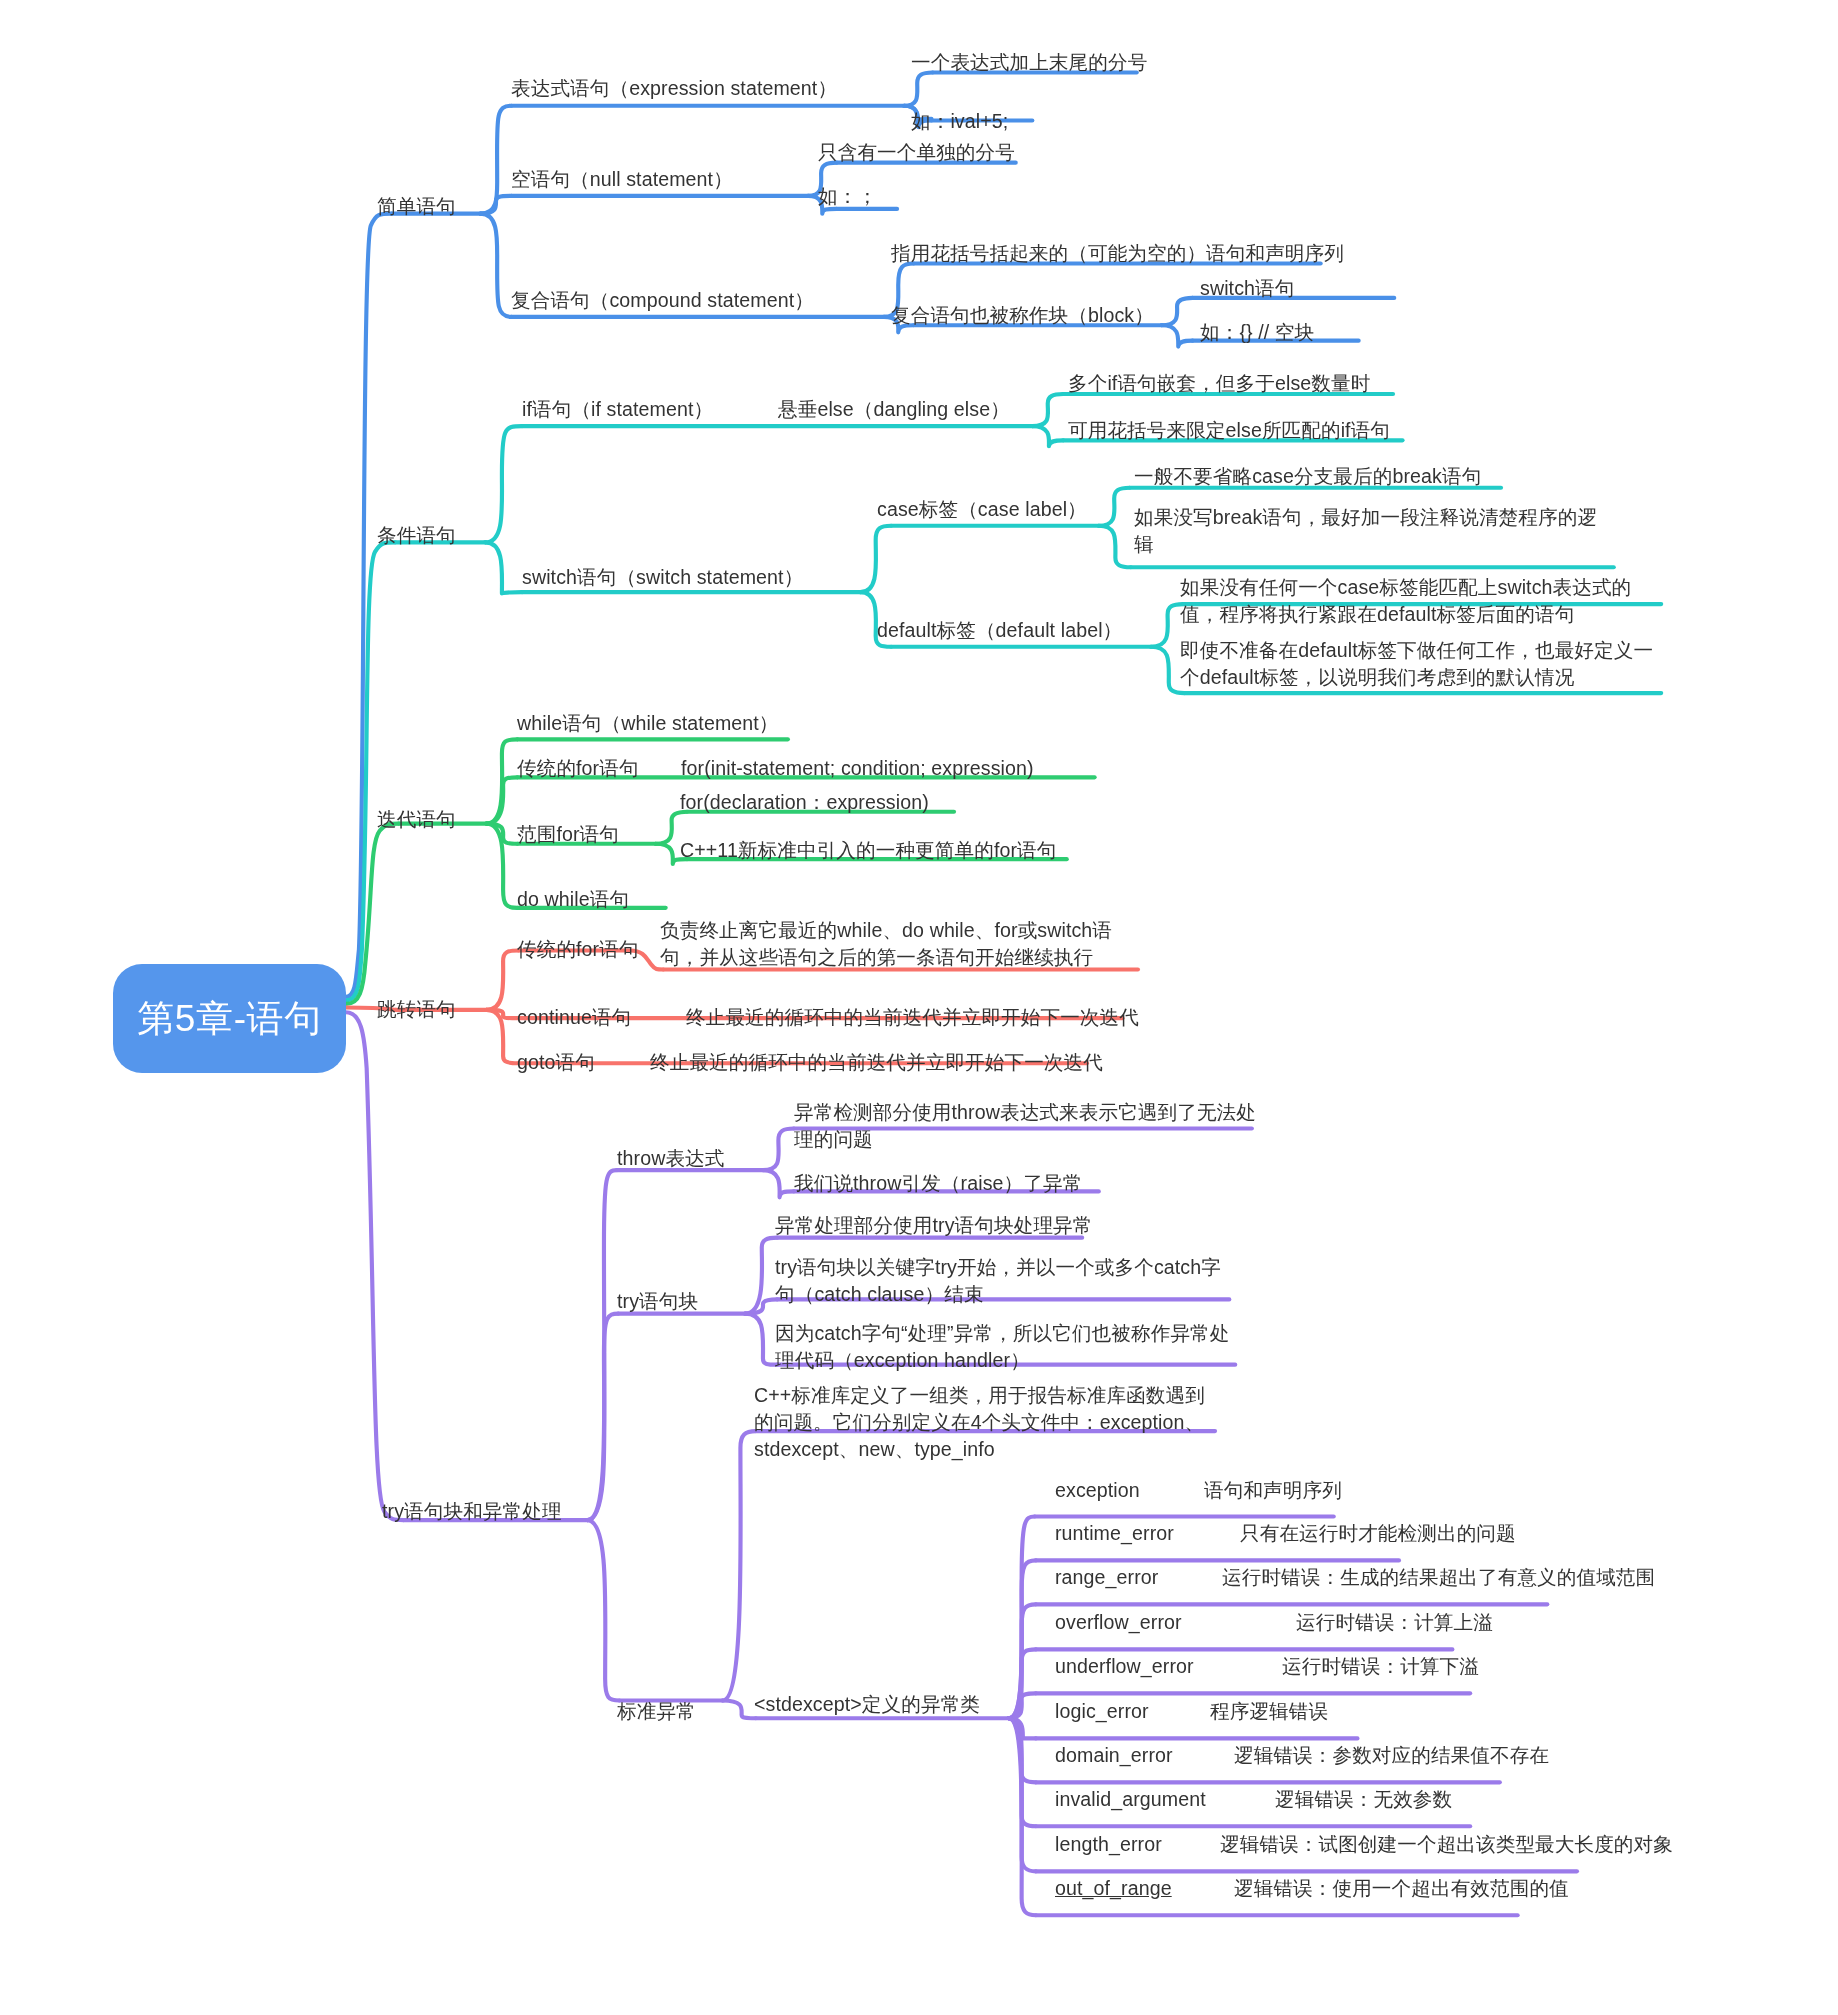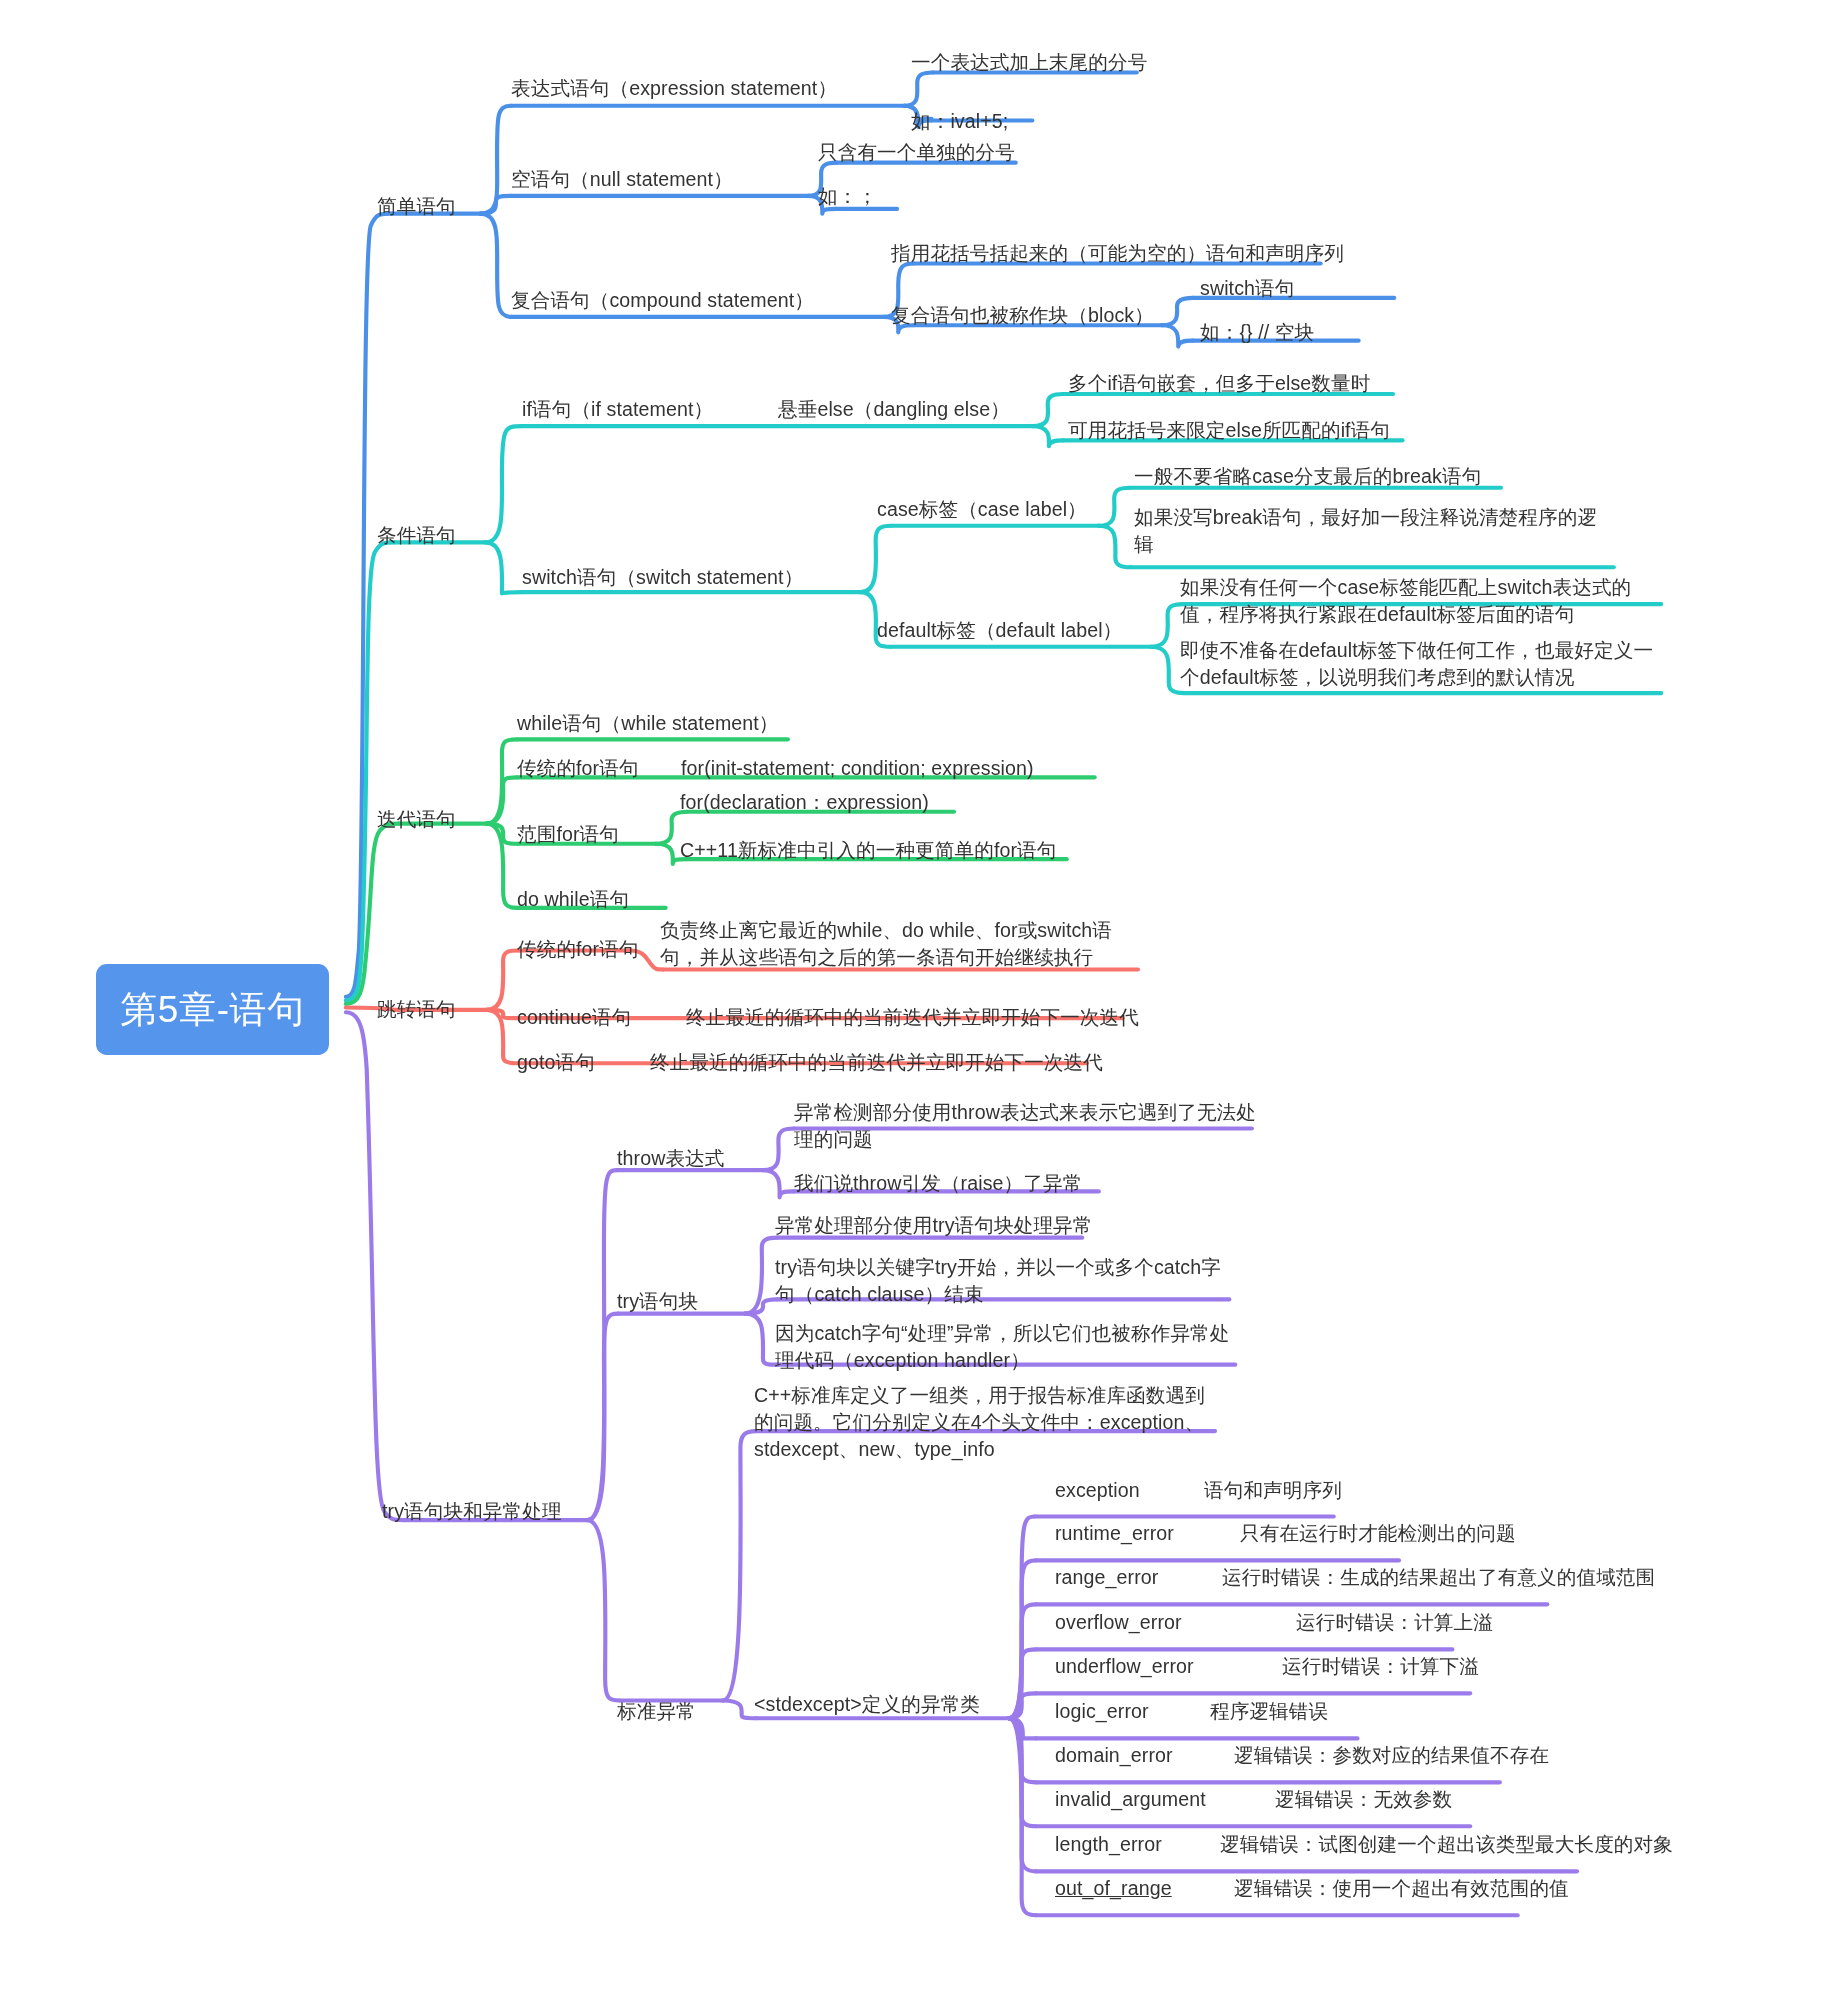--- a/index.html
+++ b/index.html
@@ -184,21 +184,21 @@
       <path d="M1746,3004 L2528,3004" stroke="#9b7bea"></path>
       <path d="M1700,2896 C1726,2896 1722,2980 1722,3060 C1722,3074 1730,3078 1746,3078" stroke="#9b7bea"></path>
       <path d="M1746,3078 L2478,3078" stroke="#9b7bea"></path>
       <path d="M1700,2896 C1726,2896 1722,3010 1722,3130 C1722,3148 1730,3154 1746,3154" stroke="#9b7bea"></path>
       <path d="M1746,3154 L2658,3154" stroke="#9b7bea"></path>
       <path d="M1700,2896 C1726,2896 1722,3040 1722,3200 C1722,3222 1730,3228 1746,3228" stroke="#9b7bea"></path>
       <path d="M1746,3228 L2558,3228" stroke="#9b7bea"></path>
     </g>
   </svg>
 
-  <div id="root-node" style="left:96px; top:964px; width:233px; height:91px;">
+  <div id="root-node" style="left:113px; top:964px; width:233px; height:109px;border-radius:29px;">
     <span>第5章-语句</span>
   </div>
 
   <div class="node" style="left:377px; top:193px;">简单语句</div>
   <div class="node" style="left:511px; top:75px;">表达式语句（expression statement）</div>
   <div class="node" style="left:911px; top:49px;">一个表达式加上末尾的分号</div>
   <div class="node" style="left:911px; top:108px;">如：ival+5;</div>
   <div class="node" style="left:511px; top:166px;">空语句（null statement）</div>
   <div class="node" style="left:818px; top:139px;">只含有一个单独的分号</div>
   <div class="node" style="left:818px; top:183px;">如：；</div>

